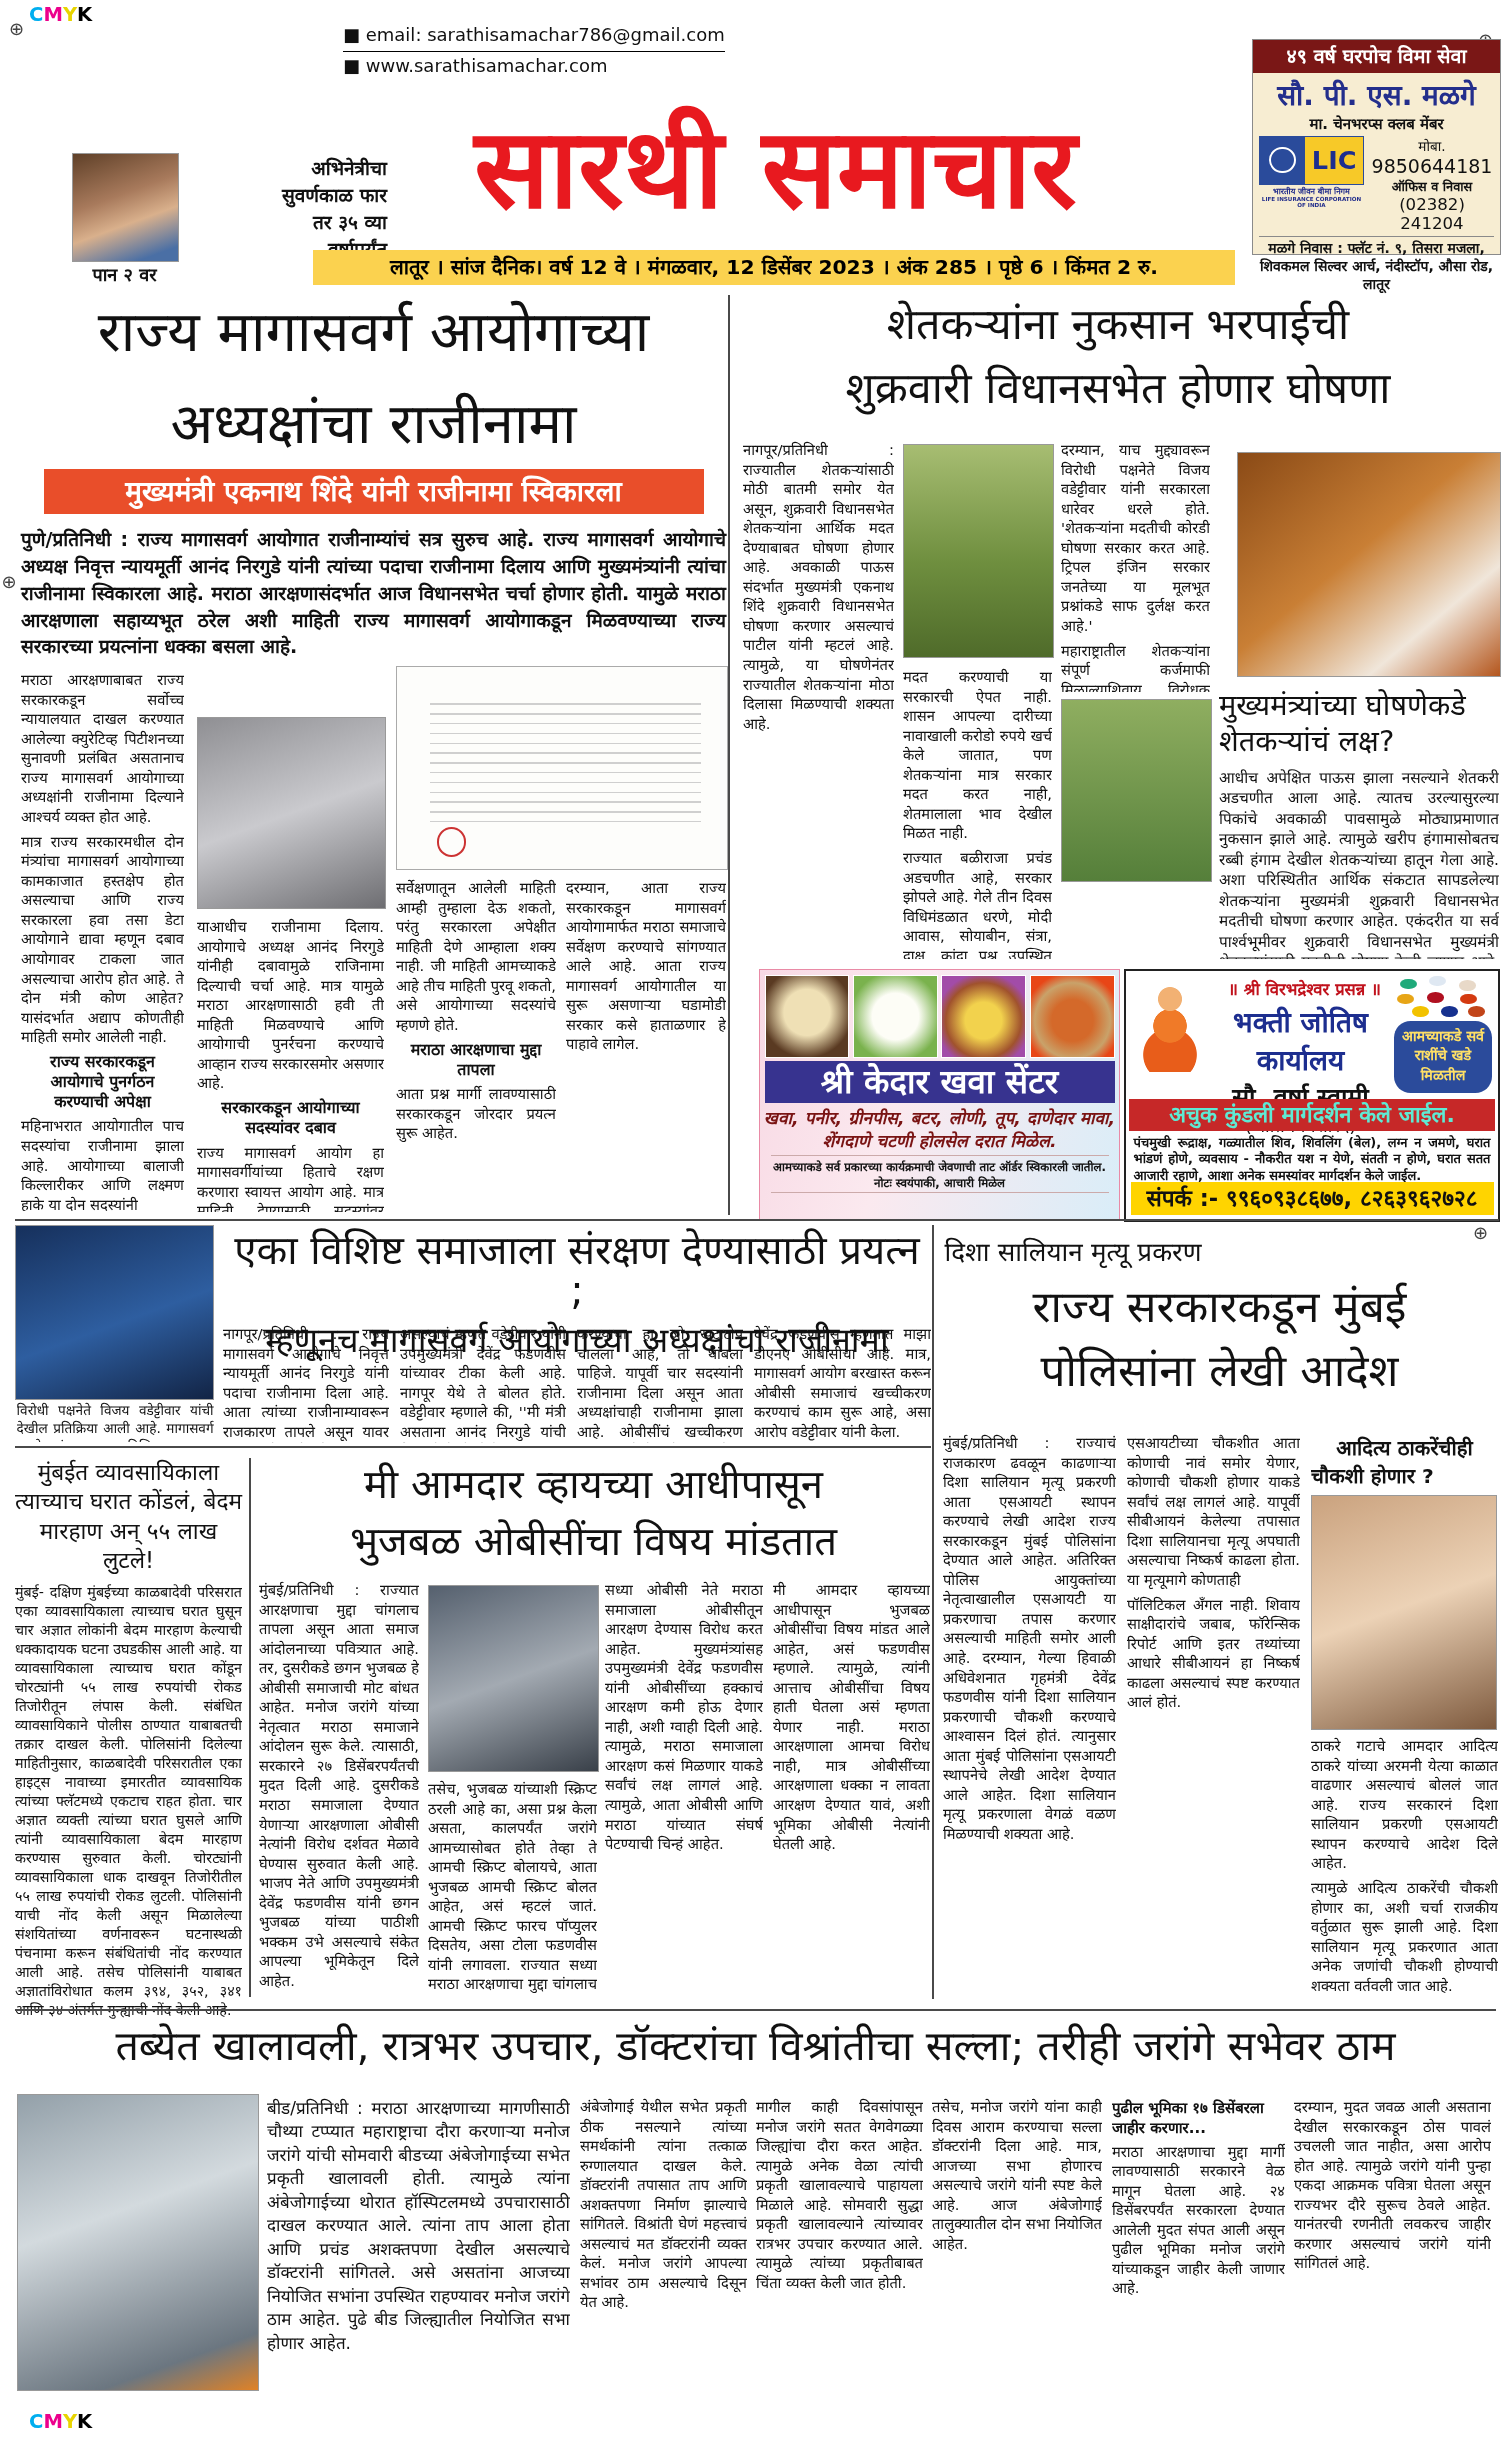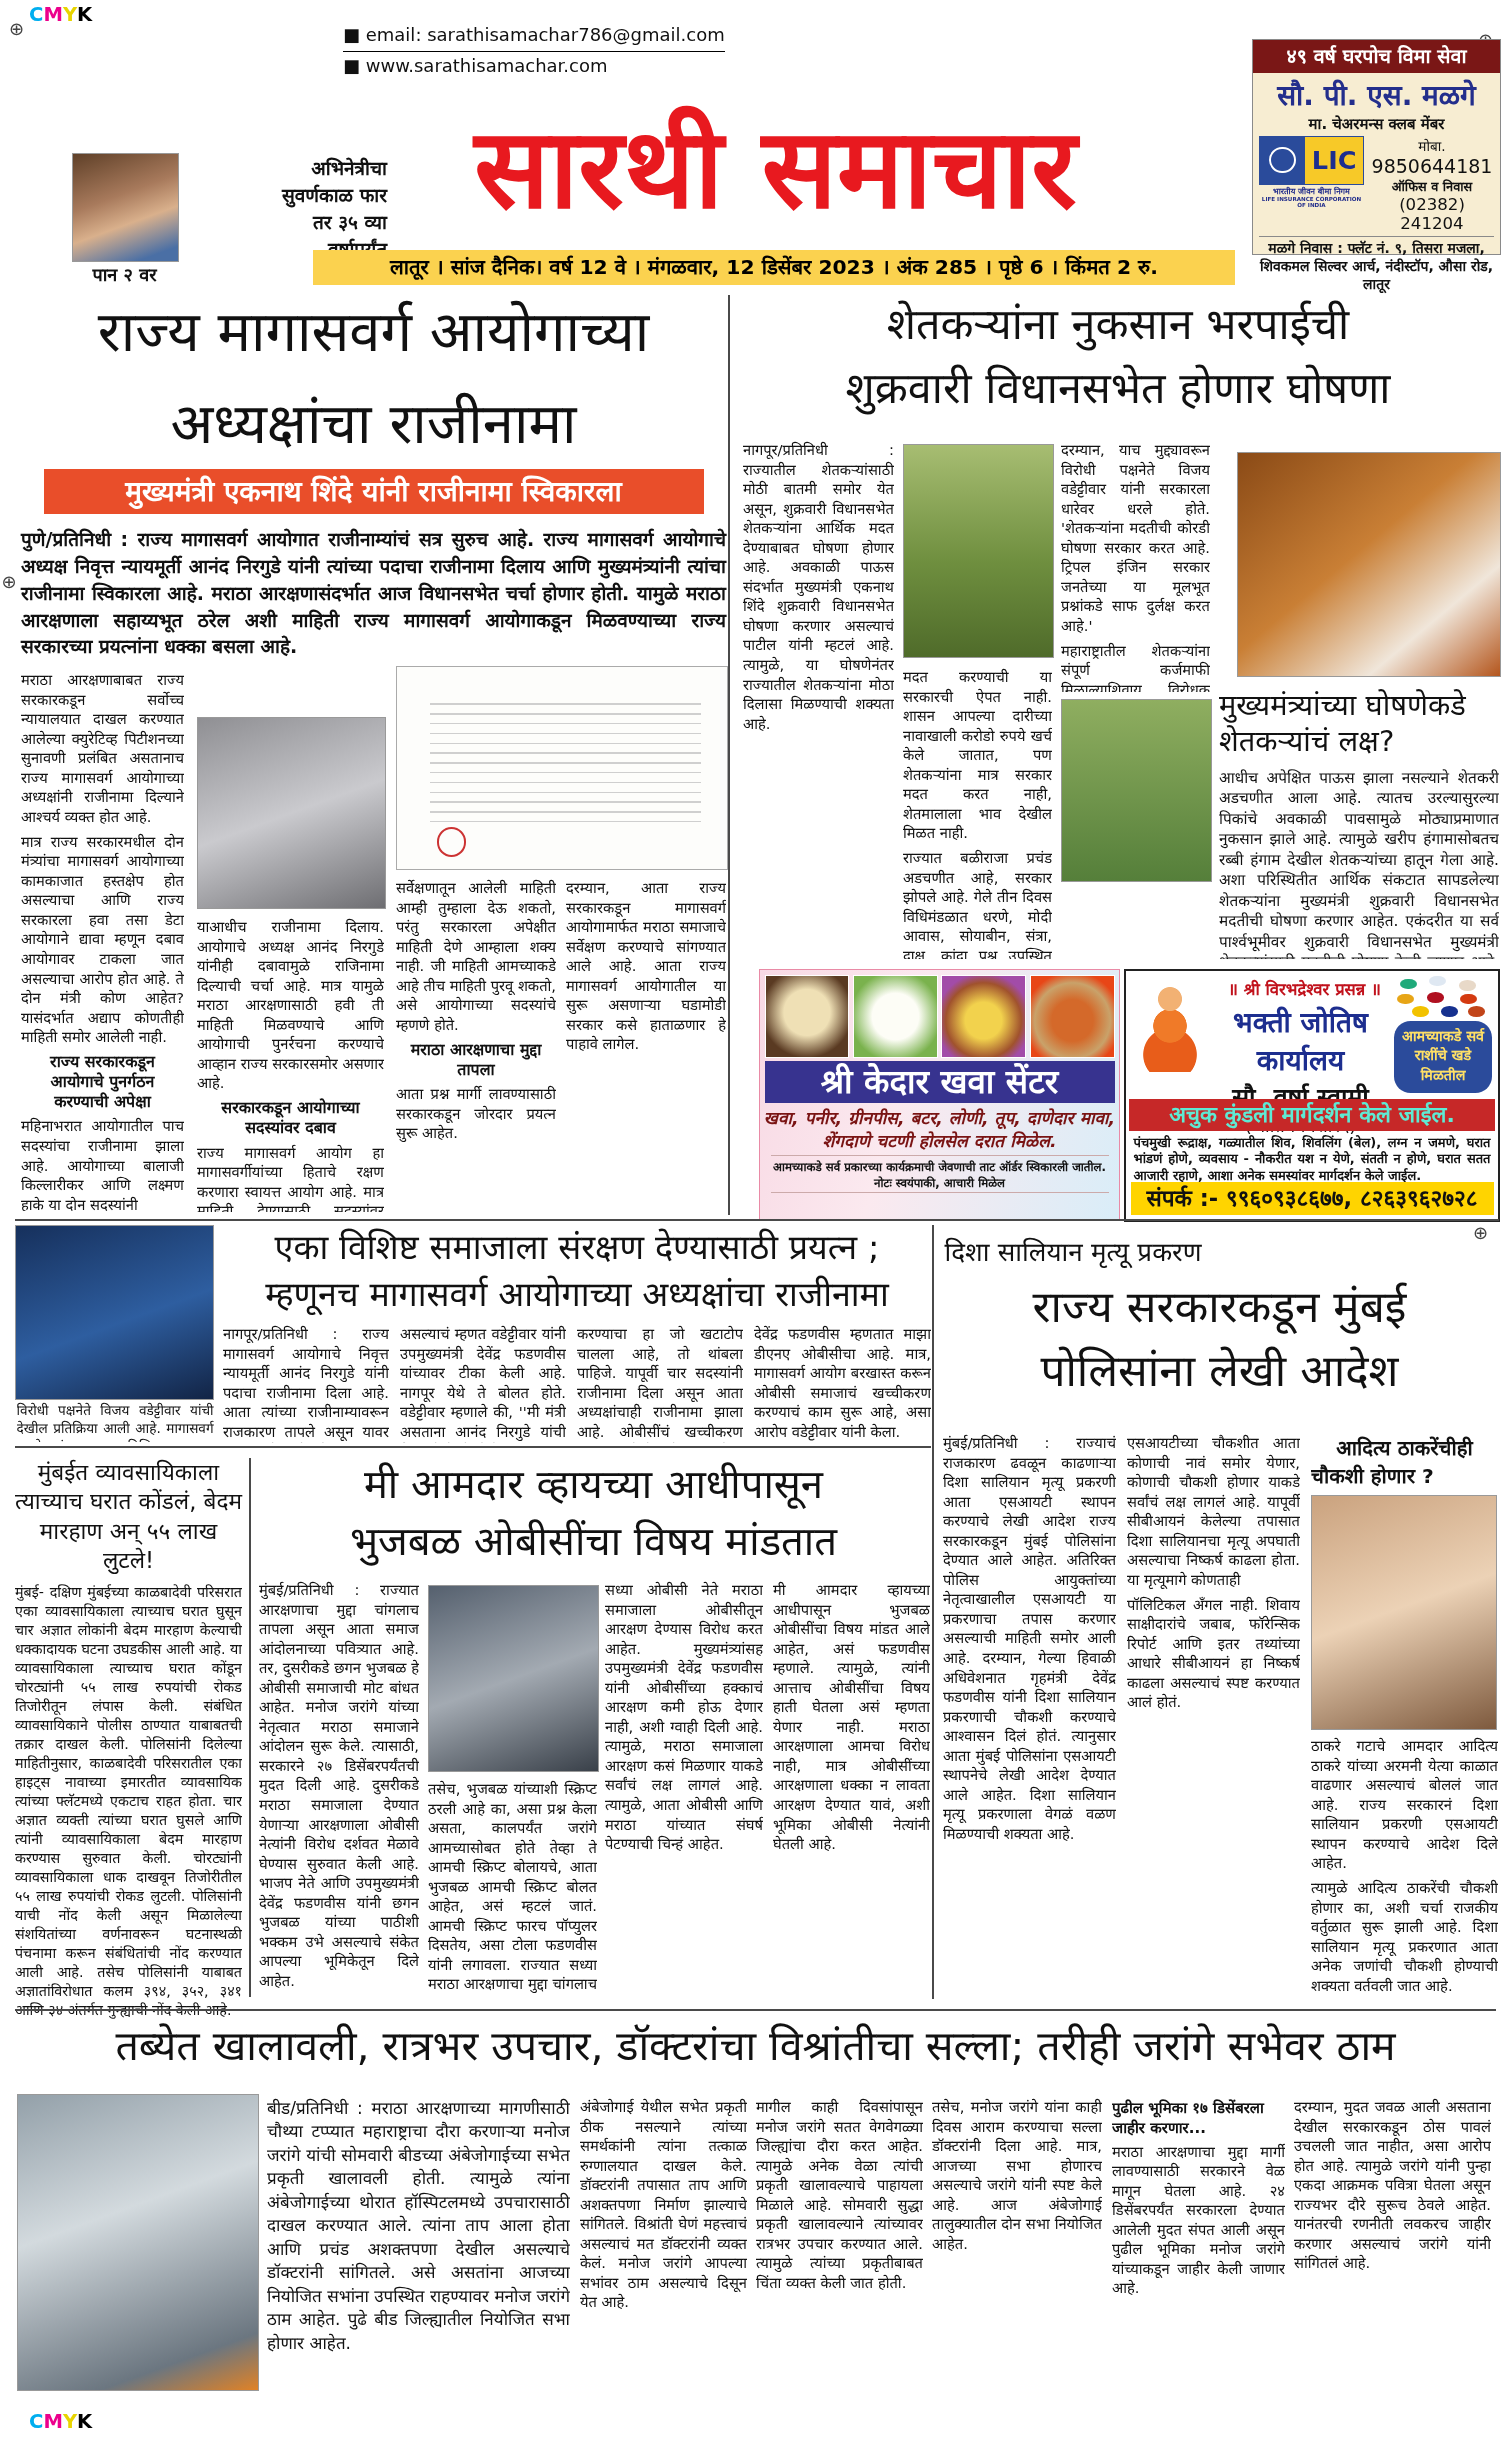--- a/index.html
+++ b/index.html
@@ -91,21 +91,21 @@
   <div class="abs" style="left:343px;top:21px;font-size:18px;line-height:1.55">
     <div style="border-bottom:1.5px solid #000;padding-bottom:2px">■&nbsp;<span>email: sarathisamachar786@gmail.com</span></div>
     <div>■&nbsp;<span>www.sarathisamachar.com</span></div>
   </div>
 
   <div class="abs masthead ctr" style="left:316px;top:89px;width:919px;height:160px;font-size:111px;line-height:160px">सारथी समाचार</div>
 
   <div class="abs lic" style="left:1252px;top:39px;width:247px;height:214px">
     <div class="lic-head ctr" style="height:33px;font-size:19.6px;line-height:33px">४९ वर्ष घरपोच विमा सेवा</div>
     <div class="ctr b" style="font-size:28px;color:#232e8c;margin-top:1.5px">सौ. पी. एस. मळगे</div>
-    <div class="ctr b" style="font-size:15px">मा. चेअरमन्स क्लब मेंबर</div>
+    <div class="ctr b" style="font-size:15px">मा. चेनभरप्स क्लब मेंबर</div>
     <div style="display:flex;padding:3px 6px 0 6px;gap:6px">
       <div style="width:105px">
         <div class="lic-logo" style="height:47px">
           <div class="sq">
               <div></div>
             </div>
           <div class="yl" style="font-size:25.6px">LIC</div>
         </div>
         <div class="ctr b" style="font-size:8px;color:#232e8c">भारतीय जीवन बीमा निगम</div>
         <div class="ctr b" style="font-size:5.6px;color:#232e8c">LIFE INSURANCE CORPORATION OF INDIA</div>
@@ -217,21 +217,21 @@
     <div class="abs b jst" style="left:7.5px;top:164px;width:357px;height:45px;font-size:13px;line-height:1.25">पंचमुखी रूद्राक्ष, गळ्यातील शिव, शिवलिंग (बेल), लग्न न जमणे, घरात भांडणं होणे, व्यवसाय - नौकरीत यश न येणे, संतती न होणे, घरात सतत आजारी रहाणे, आशा अनेक समस्यांवर मार्गदर्शन केले जाईल.</div>
     <div class="abs jyo-contact ctr" style="left:4.5px;top:211px;width:363px;height:33px;font-size:22.6px;line-height:33px">संपर्क :- ९९६०९३८६७७, ८२६३९६२७२८</div>
   </div>
 
   <div class="rule-h" style="left:15px;top:1219px;width:1484px;height:1.5px"></div>
 
   <div class="photo ph-speaker" style="left:15px;top:1225px;width:197px;height:173px"></div>
   <div class="abs col" style="left:16.6px;top:1401px;width:197px;height:41px;font-size:13.6px">विरोधी पक्षनेते विजय वडेट्टीवार यांची देखील प्रतिक्रिया आली आहे. मागासवर्ग आयोग गुंडाळून एका विशिष्ट समाजाला संरक्षण देण्यासाठी प्रयत्न सुरु</div>
 
   <div class="abs" style="left:223px;top:1225px;width:708px;height:220px">
-    <div class="hl ctr" style="font-size:34px;line-height:1.0;margin-top:4.5px">एका विशिष्ट समाजाला संरक्षण देण्यासाठी प्रयत्न ;</div>
+    <div class="hl ctr" style="font-size:40px;line-height:1.0;margin-top:4.5px">एका विशिष्ट समाजाला संरक्षण देण्यासाठी प्रयत्न ;</div>
     <div class="hl ctr" style="font-size:34px;line-height:1.0;margin-top:13.6px">म्हणूनच मागासवर्ग आयोगाच्या अध्यक्षांचा राजीनामा</div>
     <div class="abs col" style="left:0;top:99px;width:166px;height:119px">नागपूर/प्रतिनिधी : राज्य मागासवर्ग आयोगाचे निवृत्त न्यायमूर्ती आनंद निरगुडे यांनी पदाचा राजीनामा दिला आहे. आता त्यांच्या राजीनाम्यावरून राजकारण तापले असून यावर मागासवर्ग आयोगाचे</div>
     <div class="abs col" style="left:177px;top:99px;width:166px;height:119px">असल्याचं म्हणत वडेट्टीवार यांनी उपमुख्यमंत्री देवेंद्र फडणवीस यांच्यावर टीका केली आहे. नागपूर येथे ते बोलत होते. वडेट्टीवार म्हणाले की, ''मी मंत्री असताना आनंद निरगुडे यांची नियुक्ती केली होती.</div>
     <div class="abs col" style="left:354px;top:99px;width:166px;height:119px">करण्याचा हा जो खटाटोप चालला आहे, तो थांबला पाहिजे. यापूर्वी चार सदस्यांनी राजीनामा दिला असून आता अध्यक्षांचाही राजीनामा झाला आहे. ओबीसींचं खच्चीकरण करण्यासाठी हे सर्व सुरू आहे.''</div>
     <div class="abs col" style="left:531px;top:99px;width:177px;height:119px">देवेंद्र फडणवीस म्हणतात माझा डीएनए ओबीसीचा आहे. मात्र, मागासवर्ग आयोग बरखास्त करून ओबीसी समाजाचं खच्चीकरण करण्याचं काम सुरू आहे, असा आरोप वडेट्टीवार यांनी केला.</div>
   </div>
 
   <div class="rule-v" style="left:932px;top:1225px;width:1.5px;height:774px"></div>
   <div class="abs" style="left:940px;top:1225px;width:559px;height:774px">
     <div class="hl" style="font-size:26px;margin:7.5px 0 0 4.5px">दिशा सालियान मृत्यू प्रकरण</div>

